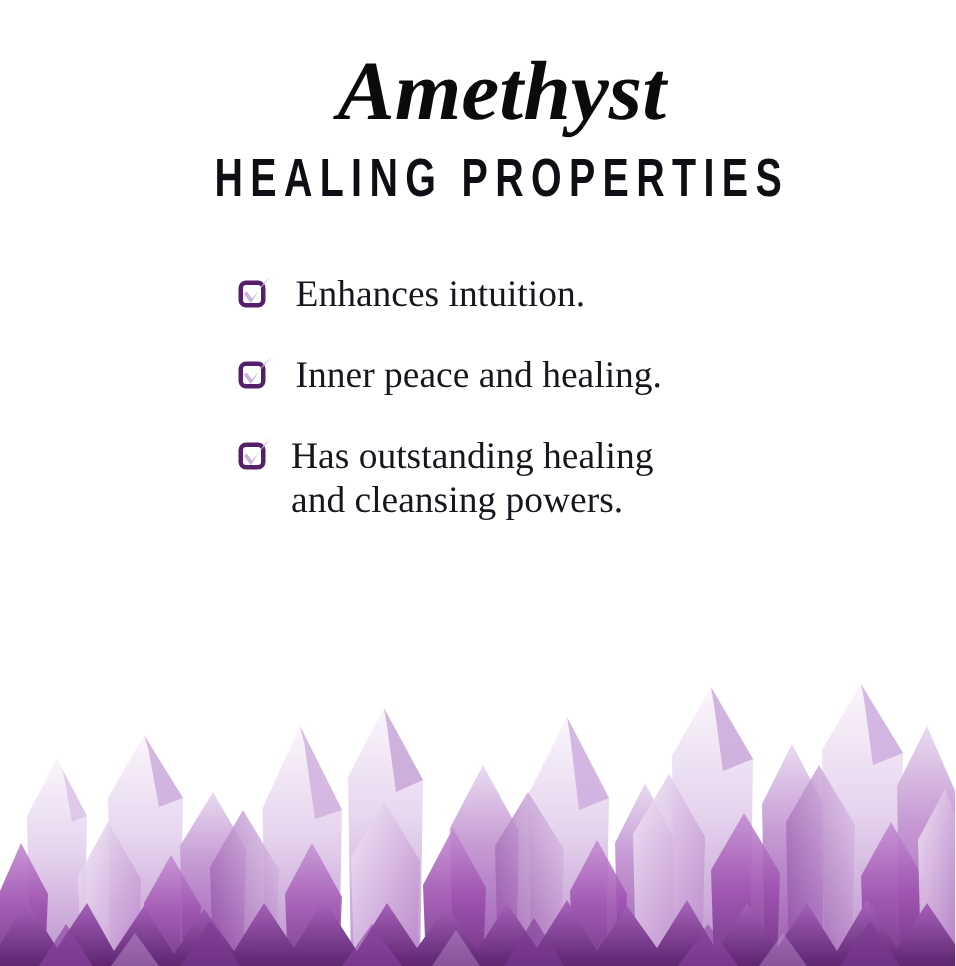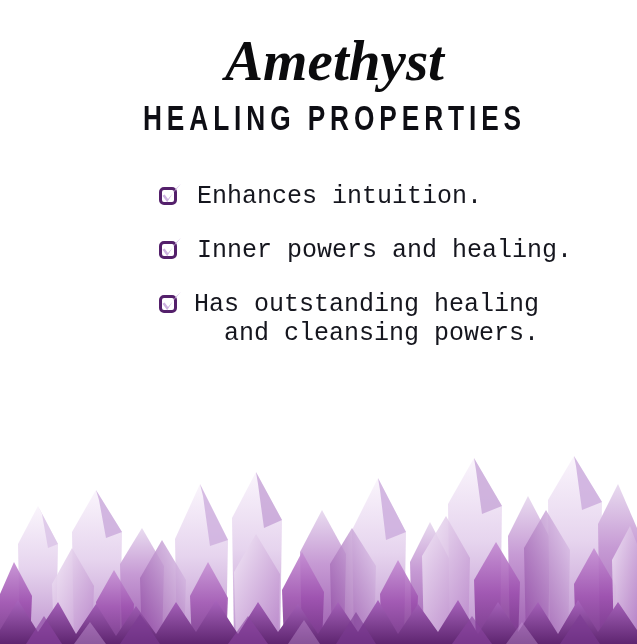--- a/index.html
+++ b/index.html
@@ -91,29 +91,29 @@
     position: absolute;
     left: 0;
     top: 0;
     width: 26px;
     height: 26px;
     pointer-events: none;
   }
 
   .item-text {
     margin-left: 13px;
-    font-family: Liberation Mono, monospace;
+    font-family: Liberation Serif, serif;
     font-size: 25px;
     line-height: 29px;
     color: #15161e;
     white-space: pre-line;
   }
 
   .item-text.centered {
-    text-align: right;
+    text-align: left;
     margin-left: 10px;
   }
 
   
   .crystals {
     position: absolute;
     left: 0;
     bottom: 0;
     width: 637px;
     height: 200px;
@@ -142,21 +142,21 @@
     </div>
 
 
     <div class="list-item">
       <span class="checkbox-wrap">
         <span class="cb-box"></span>
         <svg class="cb-check" viewBox="0 0 26 26">
           <path d="M4.5 12.8 L9.2 19.2 L17.5 6.0 L23.0 0.8 L10.0 16.0 L6.6 11.4 Z" fill="#cdb2e0"></path>
         </svg>
       </span>
-      <span class="item-text">Inner powers and healing.</span>
+      <span class="item-text">Inner peace and healing.</span>
     </div>
 
     <div class="list-item tight">
       <span class="checkbox-wrap">
         <span class="cb-box"></span>
         <svg class="cb-check" viewBox="0 0 26 26">
           <path d="M4.5 12.8 L9.2 19.2 L17.5 6.0 L23.0 0.8 L10.0 16.0 L6.6 11.4 Z" fill="#cdb2e0"></path>
         </svg>
       </span>
       <span class="item-text centered">Has outstanding healing

